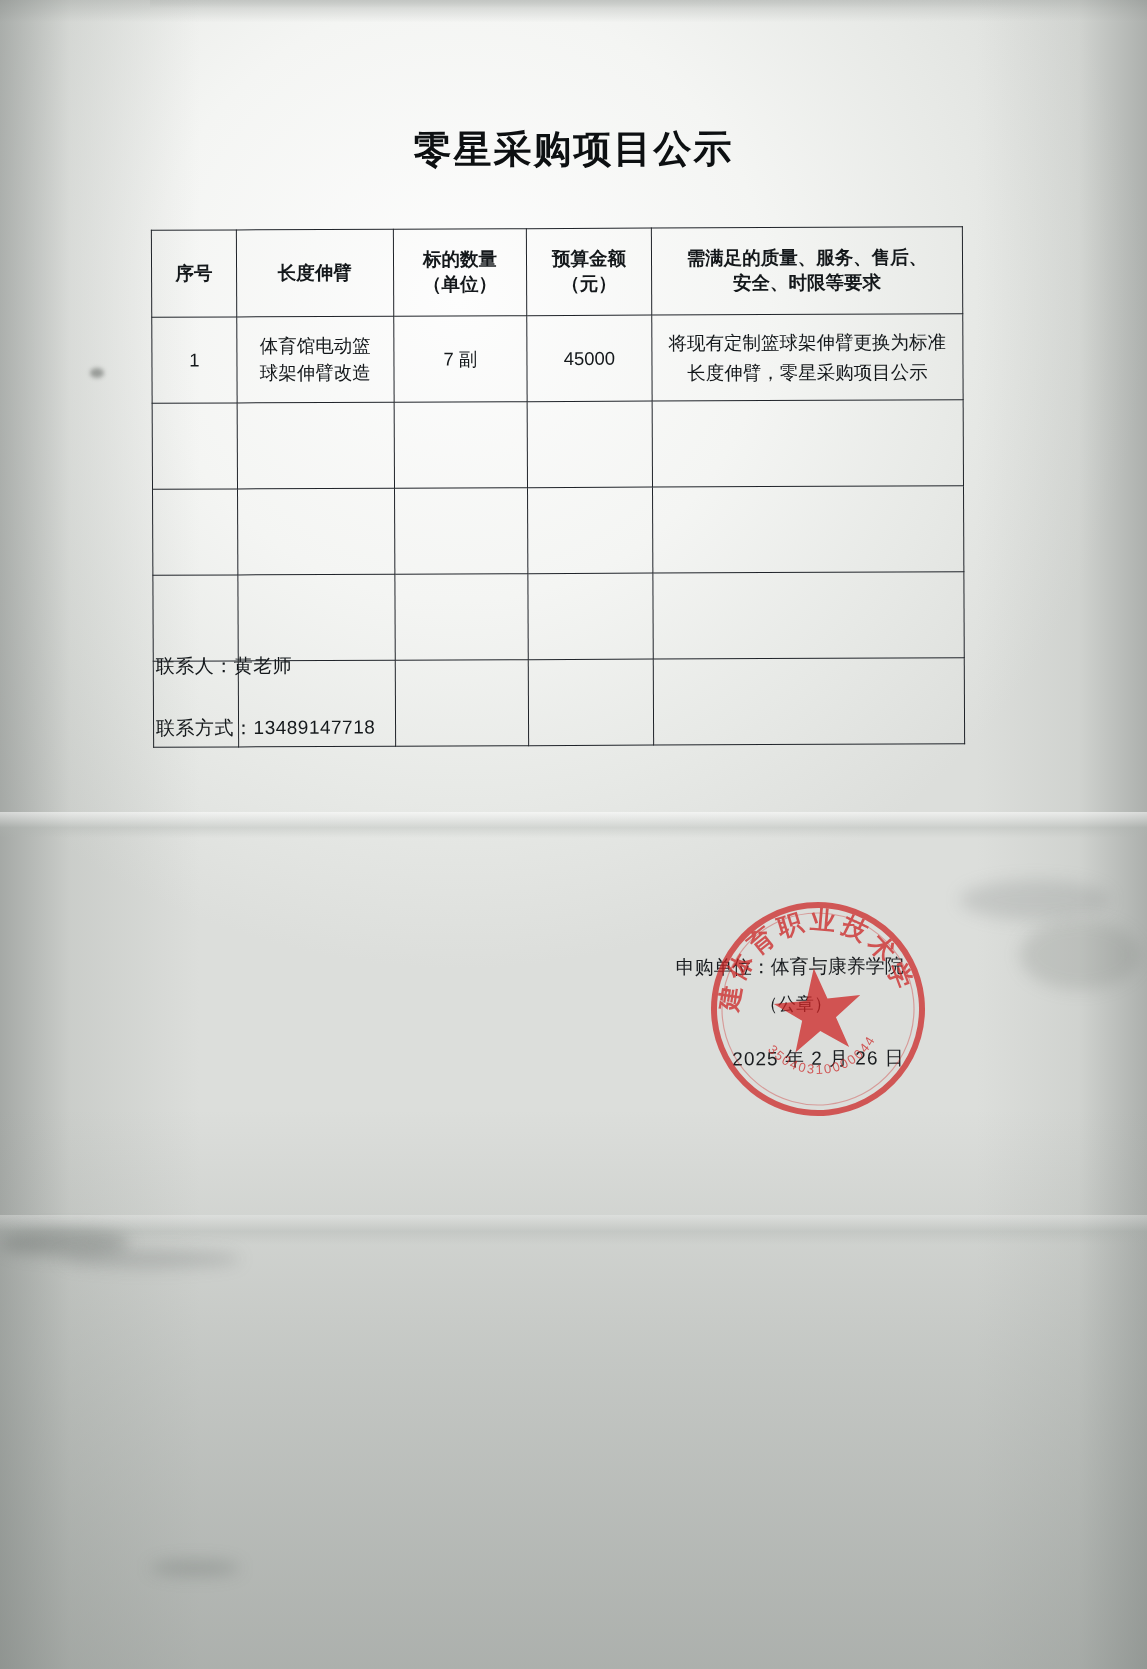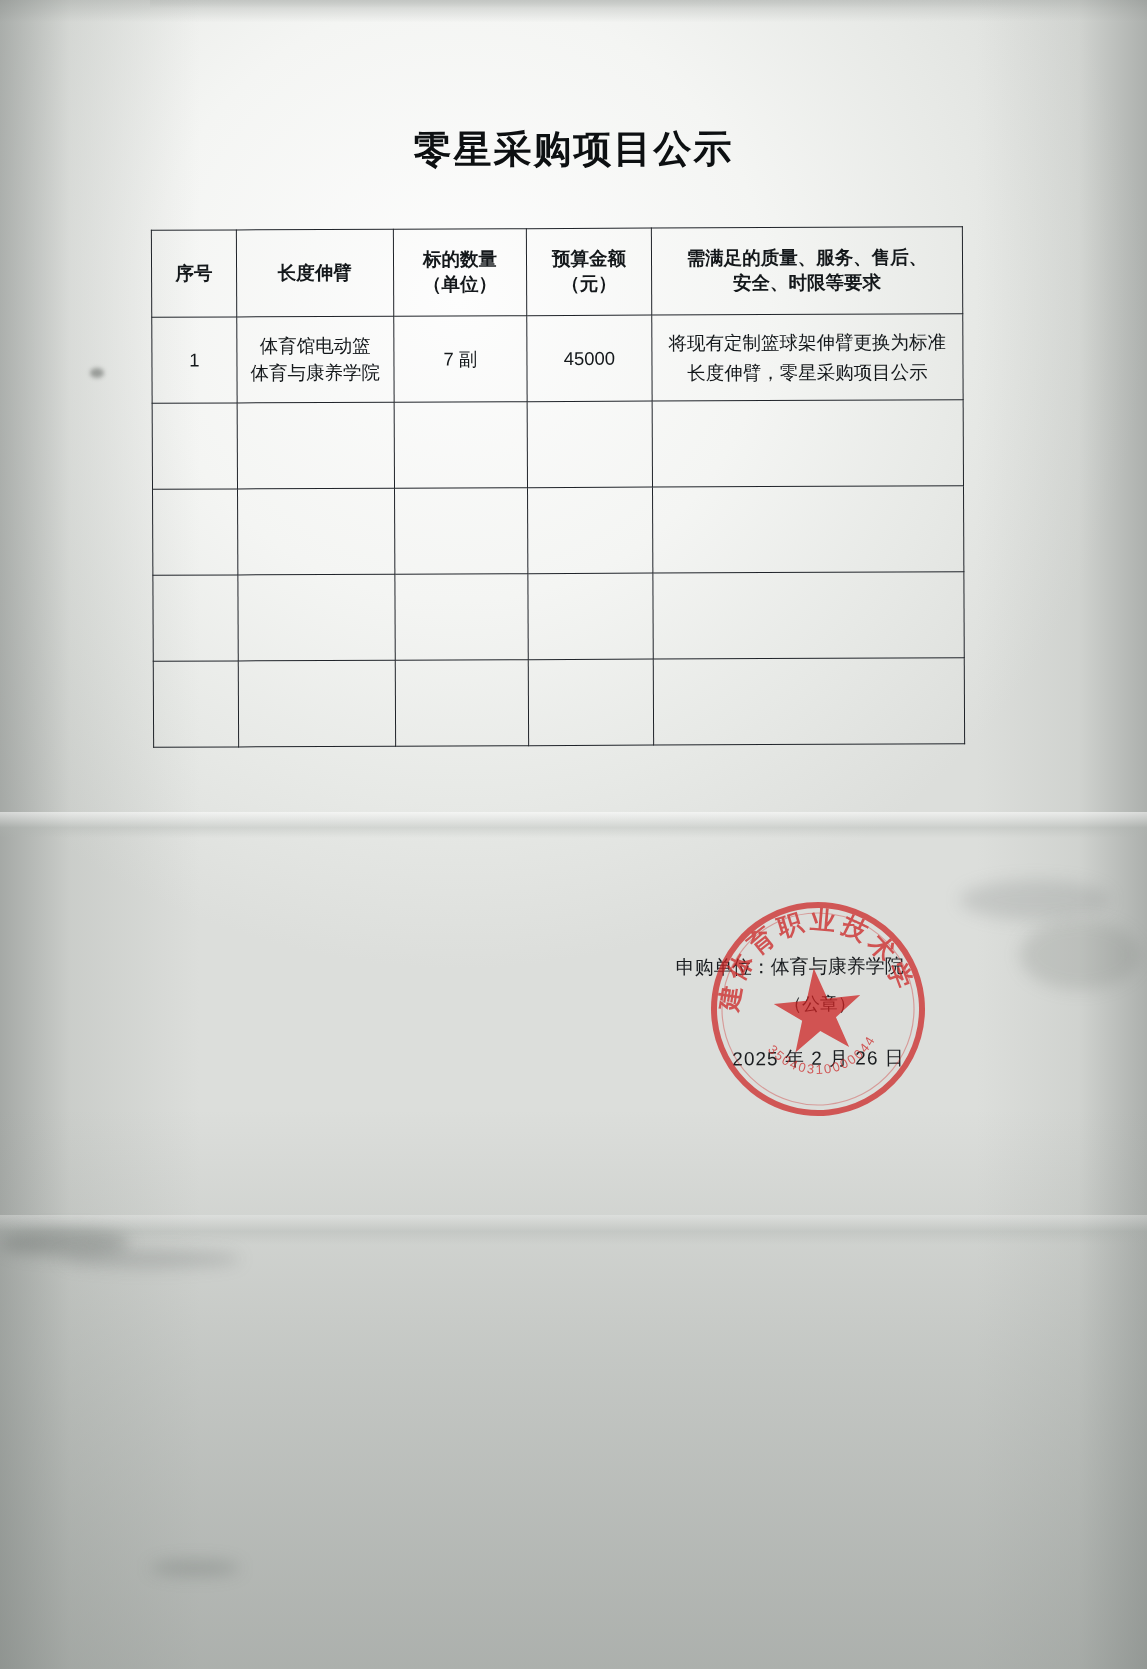--- a/index.html
+++ b/index.html
@@ -159,21 +159,21 @@
     font-family: "Liberation Sans", "DejaVu Sans", sans-serif;
     color: #1a1d20;
   }
   .signoff .unit {
     font-size: 19px;
     white-space: nowrap;
   }
   .signoff .seal-note {
     font-size: 18px;
     margin-top: 12px;
-    margin-left: 108px;
+    margin-left: 84px;
     white-space: nowrap;
   }
   .signoff .date {
     font-size: 19px;
     margin-top: 30px;
     margin-left: 56px;
     white-space: nowrap;
     letter-spacing: 1px;
   }
 
@@ -245,21 +245,21 @@
             <div>需满足的质量、服务、售后、</div>
             <div>安全、时限等要求</div>
           </th>
         </tr>
       </thead>
       <tbody>
         <tr>
           <td class="cell-num">1</td>
           <td class="cell-name">
             <div>体育馆电动篮</div>
-            <div>体育与康养学院</div>
+            <div>球架伸臂改造</div>
           </td>
           <td class="cell-num">7 副</td>
           <td class="cell-num">45000</td>
           <td class="cell-req">
             <div>将现有定制篮球架伸臂更换为标准</div>
             <div>长度伸臂，零星采购项目公示</div>
           </td>
         </tr>
         <tr class="row-empty">
           <td></td>
@@ -285,20 +285,24 @@
         <tr class="row-empty">
           <td></td>
           <td></td>
           <td></td>
           <td></td>
           <td></td>
         </tr>
       </tbody>
     </table>
 
+    <div class="contact-block">
+      <div class="contact-line">联系人：黄老师</div>
+      <div class="contact-line">联系方式：13489147718</div>
+    </div>
 
     <div class="signoff">
       <div class="unit">申购单位：体育与康养学院</div>
       <div class="seal-note">（公章）</div>
       <div class="date">2025 年  2 月  26  日</div>
     </div>
 
     <div class="seal">
       <svg width="222" height="222" viewBox="0 0 222 222" xmlns="http://www.w3.org/2000/svg">
         <defs>

